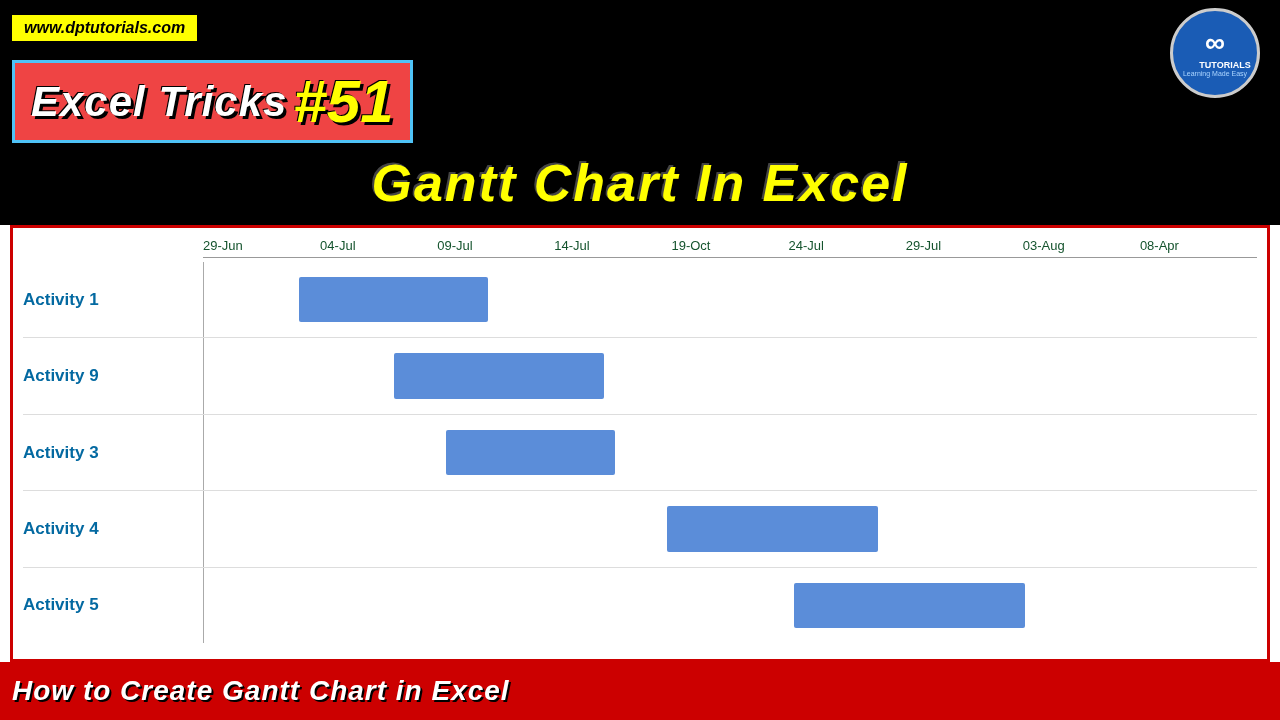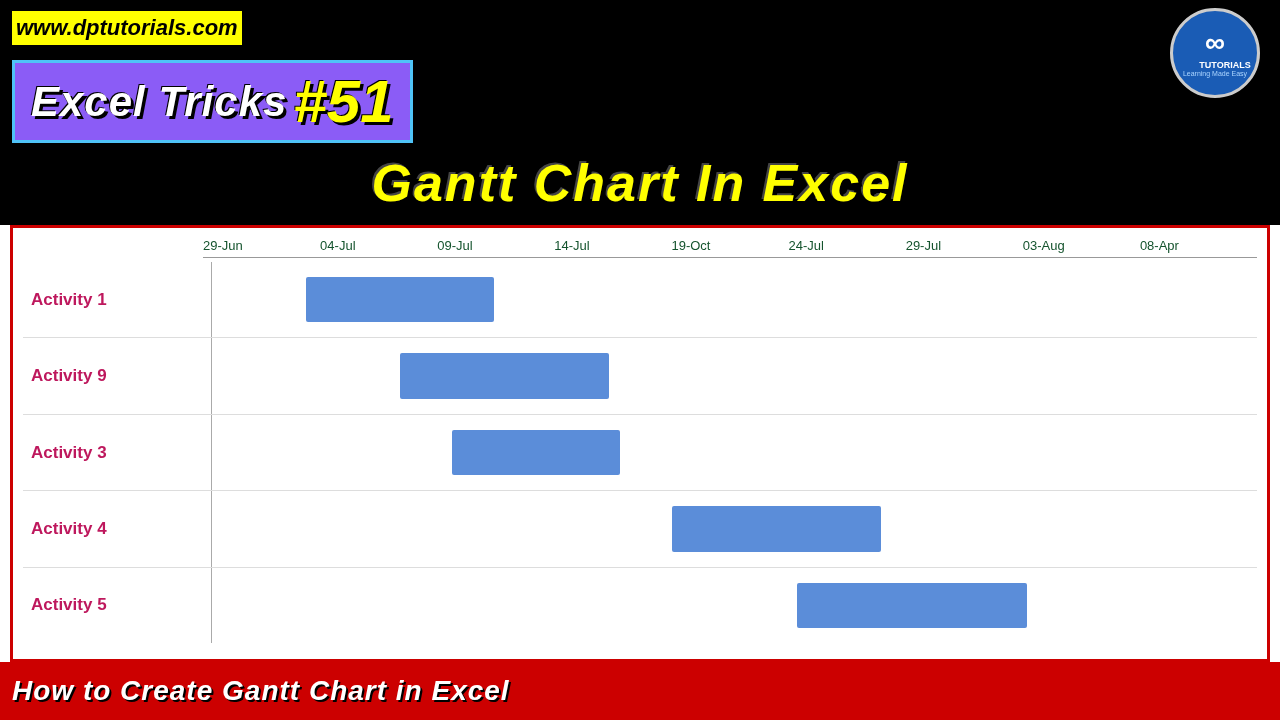--- a/index.html
+++ b/index.html
@@ -25,23 +25,23 @@
       padding: 8px 12px;
       display: flex;
       align-items: center;
       justify-content: space-between;
       min-height: 52px;
     }
 
     .website-url {
       background: #ffff00;
       color: #000;
-      font-size: 22px;
+      font-size: 16px;
       font-weight: bold;
-      padding: 4px 4px;
+      padding: 4px 12px;
       font-style: italic;
     }
 
     .logo-circle {
       width: 90px;
       height: 90px;
       border-radius: 50%;
       background: #1a5cb5;
       display: flex;
       flex-direction: column;
@@ -78,21 +78,21 @@
 
     
     .title-bar {
       background: #000;
       padding: 4px 12px 8px 12px;
       display: flex;
       align-items: center;
     }
 
     .trick-number-box {
-      background: #8b5cf6;
+      background: #ef4444;
       border: 3px solid #4fc3f7;
       padding: 4px 16px;
       display: inline-flex;
       align-items: center;
     }
 
     .excel-tricks-text {
       color: #fff;
       font-size: 42px;
       font-weight: 900;
@@ -176,23 +176,22 @@
 
     .gantt-row:last-child {
       border-bottom: none;
     }
 
     .activity-label {
       width: 180px;
       min-width: 180px;
       font-size: 17px;
       font-weight: bold;
-      color: #be185d;
+      color: #0369a1;
       padding-right: 10px;
-      margin-left: 8px;
     }
 
     .gantt-track {
       flex: 1;
       height: 100%;
       position: relative;
       border-left: 1px solid #aaa;
       display: flex;
       align-items: center;
     }

